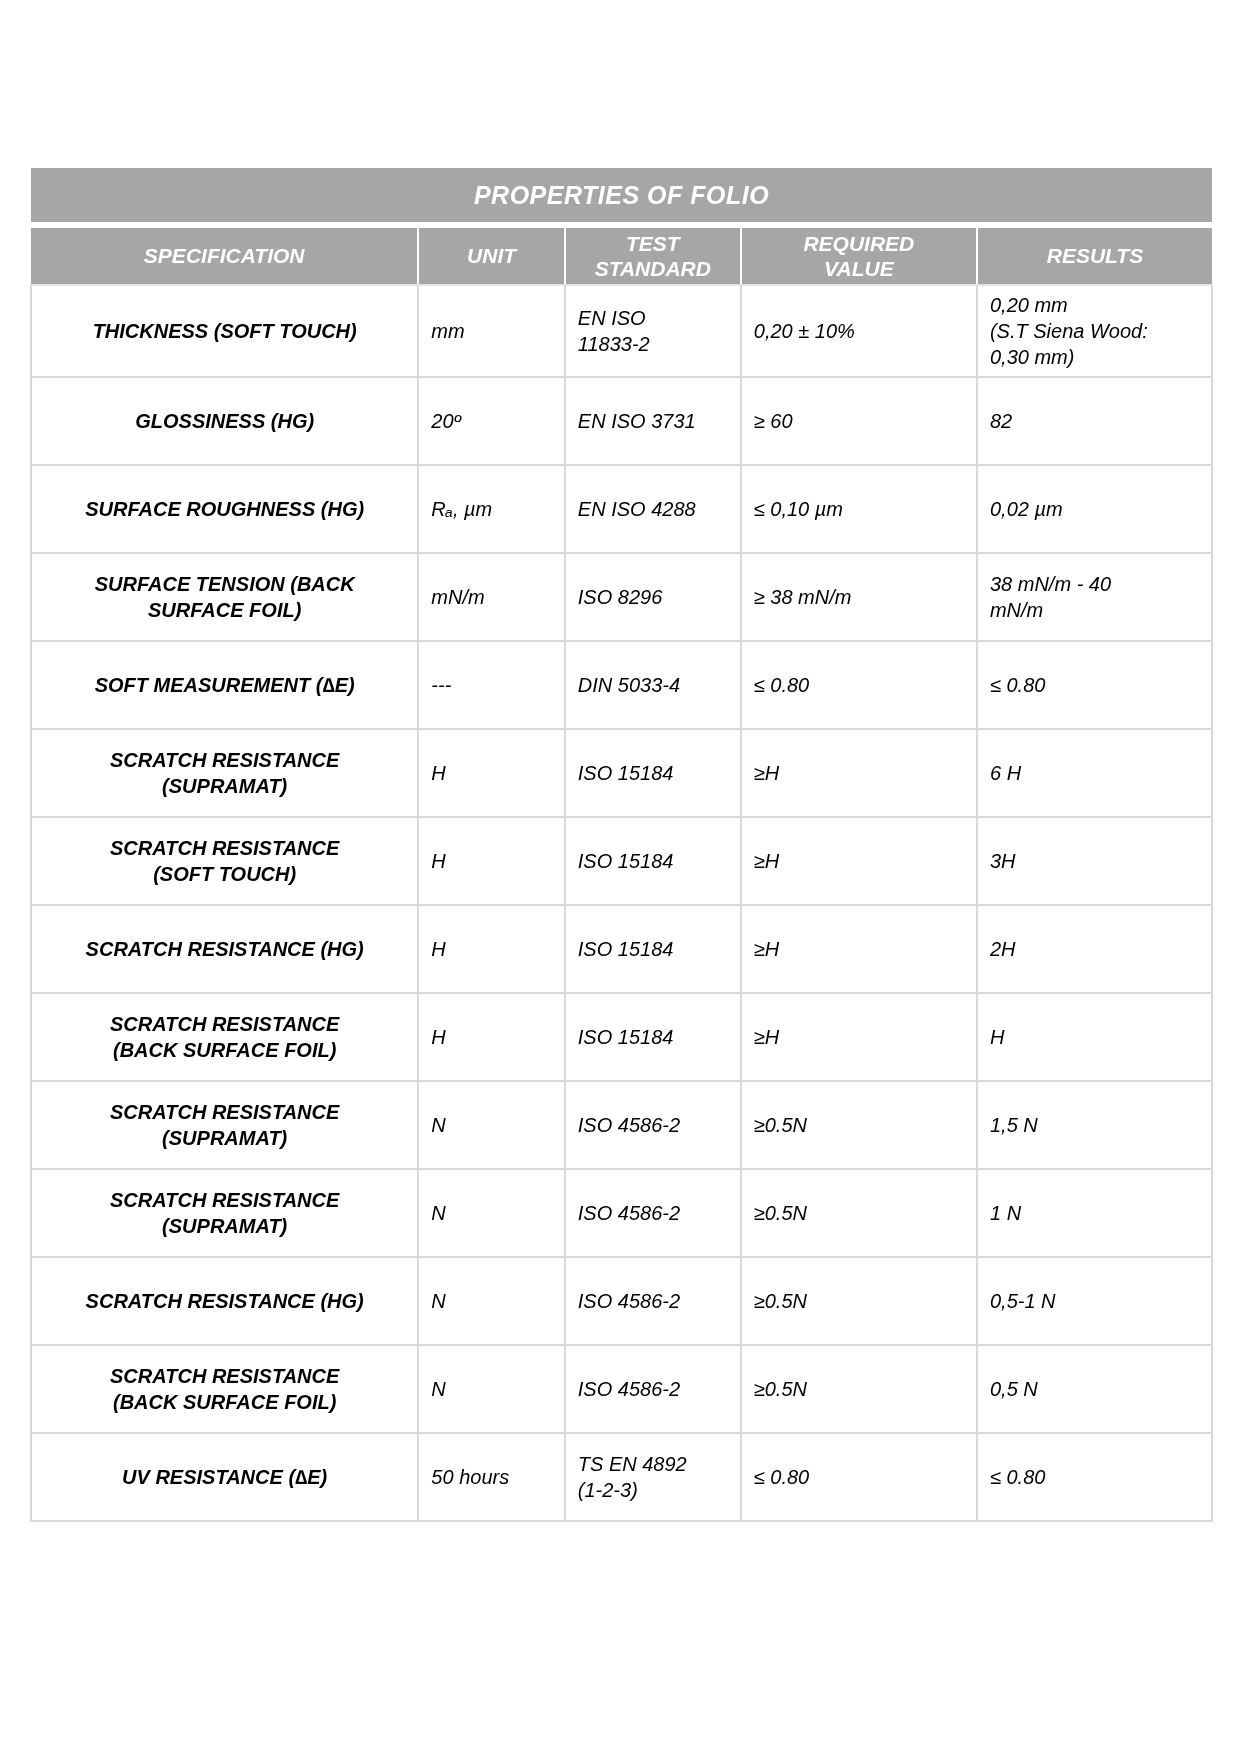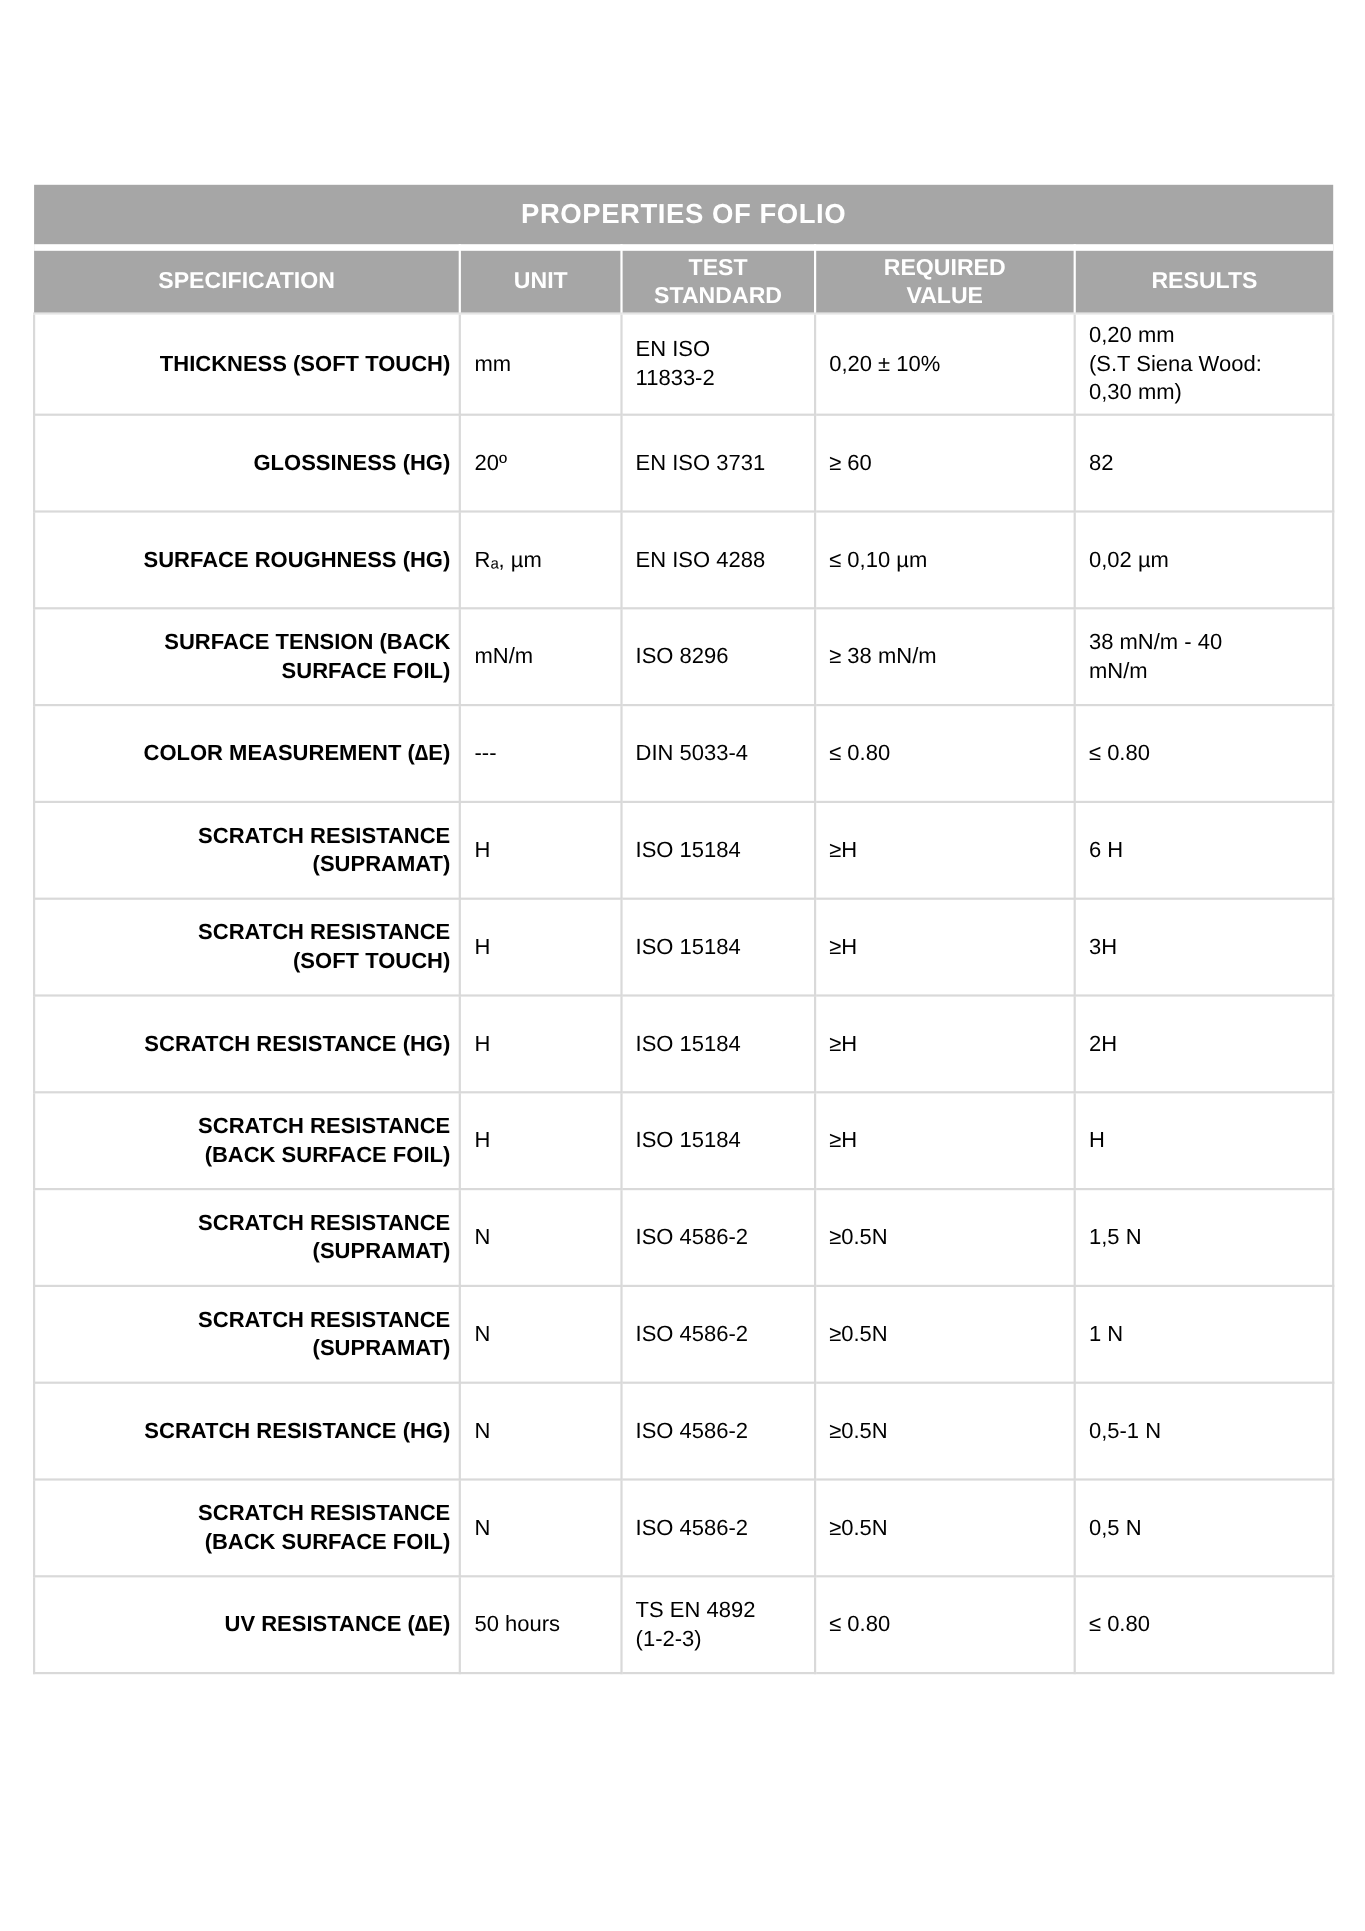--- a/index.html
+++ b/index.html
@@ -12,20 +12,21 @@
     height: 1755px;
     font-family: "Liberation Sans", "DejaVu Sans", sans-serif;
     position: relative;
   }
   .page {
     position: relative;
     width: 1241px;
     height: 1755px;
     background: var(--page-bg, #ffffff);
     overflow: hidden;
+    font-style: italic;
   }
   table.props-table {
     position: absolute;
     left: 30px;
     top: 168px;
     width: 1183px;
     border-collapse: collapse;
     table-layout: fixed;
   }
   
@@ -67,21 +68,21 @@
     color: var(--body-text, #000000);
     vertical-align: middle;
     text-align: left;
     padding: 6px 12px;
     line-height: 1.3;
     white-space: pre-line;
     background: #ffffff;
   }
   tbody td.col-specification {
     font-weight: 700;
-    text-align: right;
+    text-align: center;
     padding: 6px 8px;
     margin-left: 36px;
   }
 </style>
 </head>
 <body>
 
 <div class="page">
   <table class="props-table">
     <colgroup>
@@ -133,21 +134,21 @@
         <tr>
           <td class="col-specification">SURFACE TENSION (BACK
 SURFACE FOIL)</td>
           <td class="col-unit">mN/m</td>
           <td class="col-test_standard">ISO 8296</td>
           <td class="col-required_value">≥ 38 mN/m</td>
           <td class="col-results">38 mN/m - 40
 mN/m</td>
         </tr>
         <tr>
-          <td class="col-specification">COLOR MEASUREMENT (∆E)</td>
+          <td class="col-specification">SOFT MEASUREMENT (∆E)</td>
           <td class="col-unit">---</td>
           <td class="col-test_standard">DIN 5033-4</td>
           <td class="col-required_value">≤ 0.80</td>
           <td class="col-results">≤ 0.80</td>
         </tr>
         <tr>
           <td class="col-specification">SCRATCH RESISTANCE
 (SUPRAMAT)</td>
           <td class="col-unit">H</td>
           <td class="col-test_standard">ISO 15184</td>

